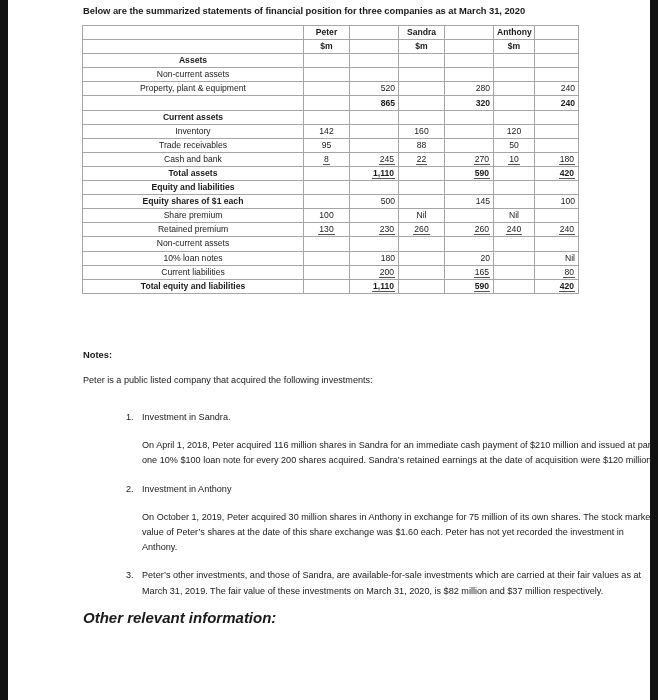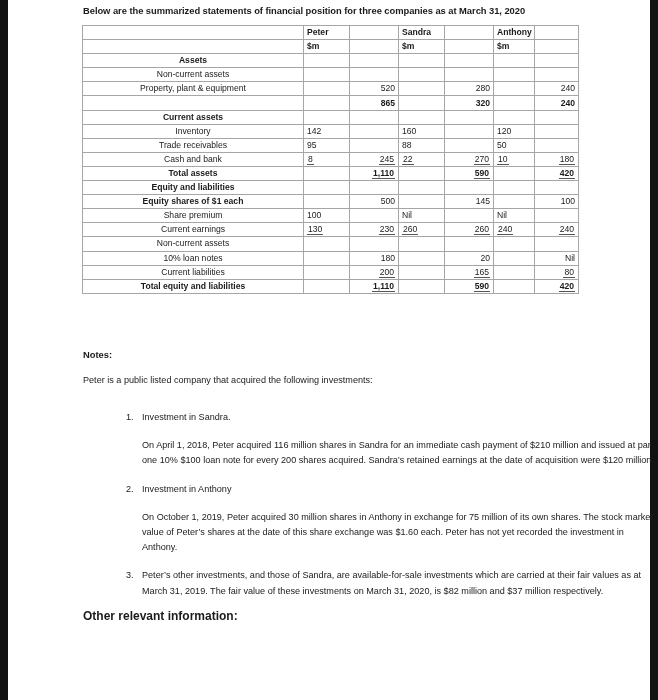--- a/index.html
+++ b/index.html
@@ -70,21 +70,21 @@
   td.lab       { text-align: center; }
   td.num       { text-align: right; }
   td.numl      { text-align: left; padding-left: 5px; }
   .b           { font-weight: bold; }
   
   .u  { border-bottom: 1px solid #555; padding: 0 1px 0 1px; display: inline-block; line-height: 10px; }
   .uu { border-bottom: 1px solid #555; border-top: 0; padding: 0 1px; display: inline-block; line-height: 10px; font-weight: bold; }
   .indent { padding-left: 7px; font-weight: bold; }
 
   
-  td.sub-left  { border-right: 0; }
+  td.sub-left  { border-right: 0; text-align: center; }
   td.sub-right { border-left: 0; }
 
   
   .notes-head {
     position: absolute;
     left: 75px;
     top: 349px;
     font-size: 9.4px;
     font-weight: bold;
   }
@@ -113,22 +113,23 @@
   }
   ol.notes > li + li { margin-top: 13px; }
   li .para {
     margin-top: 13px;
     line-height: 15.2px;
   }
   .other-head {
     position: absolute;
     left: 75px;
     top: 609px;
-    font-size: 12px;
+    font-size: 15px;
     font-weight: bold;
+    font-style: italic;
   }
 </style>
 </head>
 <body>
 
 <div class="edge edge-left"></div>
 <div class="edge edge-right"></div>
 
 <div class="page">
 
@@ -269,21 +270,21 @@
         <tr>
           <td class="lab">Share premium</td>
           <td class="numl sub-left">100</td>
           <td class="num sub-right"></td>
           <td class="numl sub-left">Nil</td>
           <td class="num sub-right"></td>
           <td class="numl sub-left">Nil</td>
           <td class="num sub-right"></td>
         </tr>
         <tr>
-          <td class="lab">Current earnings</td>
+          <td class="lab">Retained premium</td>
           <td class="numl sub-left"><span class="u">130</span></td>
           <td class="num sub-right"><span class="u">230</span></td>
           <td class="numl sub-left"><span class="u">260</span></td>
           <td class="num sub-right"><span class="u">260</span></td>
           <td class="numl sub-left"><span class="u">240</span></td>
           <td class="num sub-right"><span class="u">240</span></td>
         </tr>
         <tr>
           <td class="lab">Non-current assets</td>
           <td class="numl sub-left"></td>

